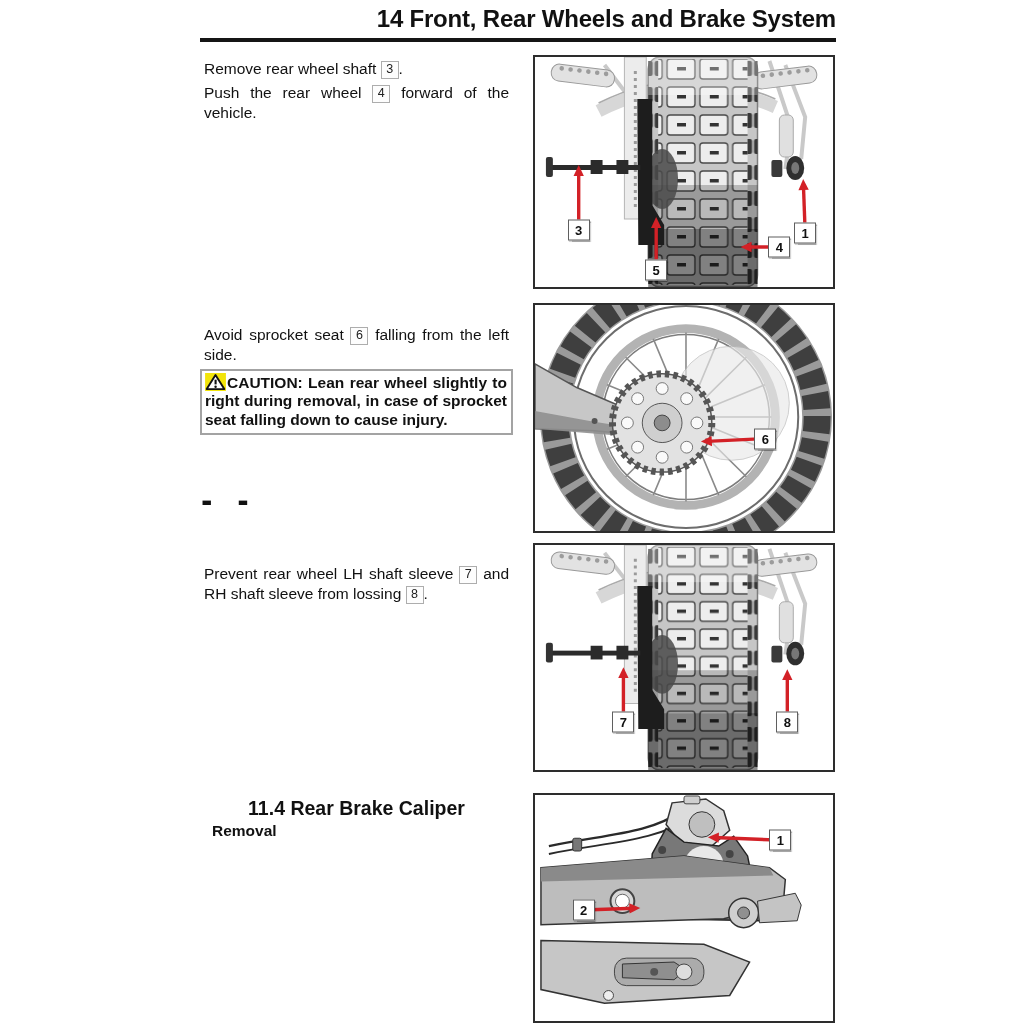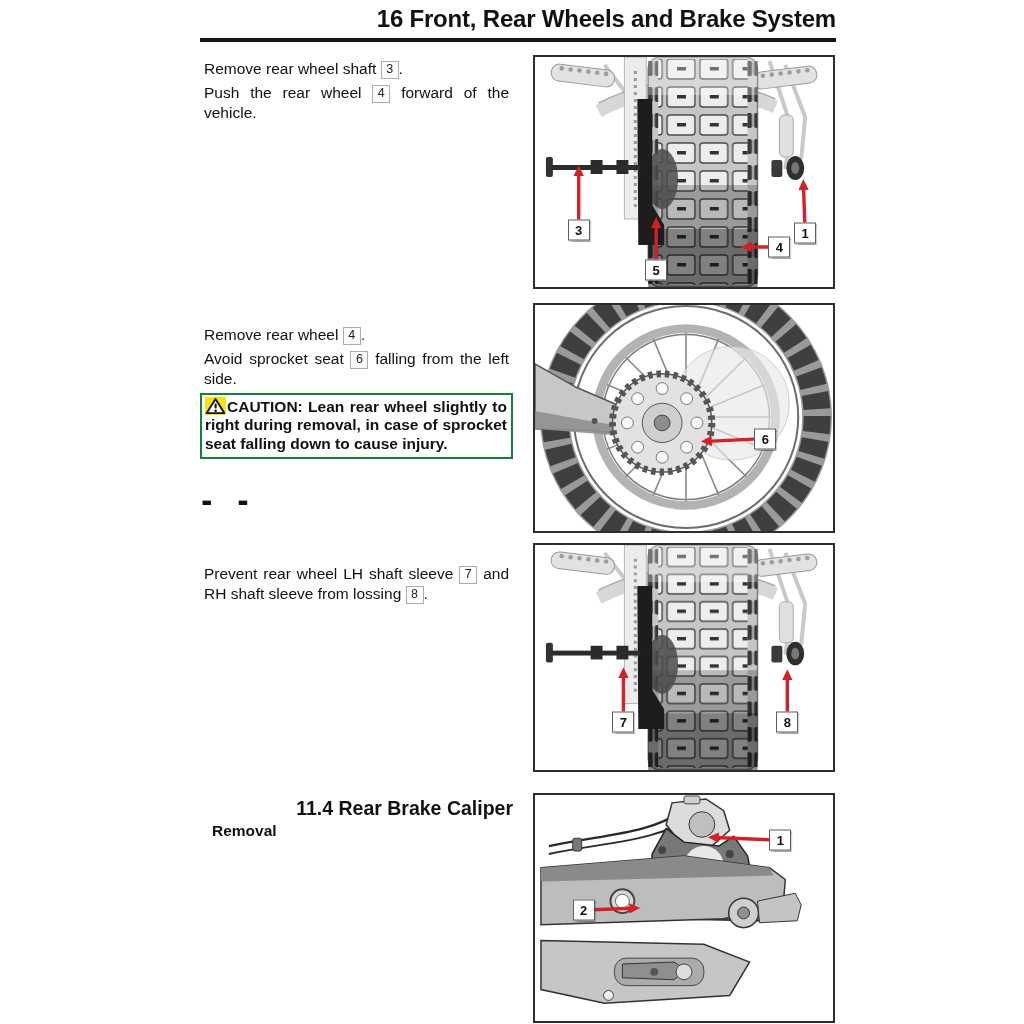--- a/index.html
+++ b/index.html
@@ -6,52 +6,51 @@
   .page{position:relative;width:1024px;height:1024px;background:#fff;overflow:hidden;
         font-family:"Liberation Sans",sans-serif;color:#111;}
   .title{position:absolute;left:200px;top:5px;width:636px;text-align:right;
          font-size:24px;font-weight:bold;white-space:nowrap;letter-spacing:-0.2px;}
   .title-rule{position:absolute;left:200px;top:38px;width:636px;height:4px;background:#151515;}
   .textcol{position:absolute;left:200px;width:313px;}
   .txt{margin:4px;font-size:15.5px;line-height:19.8px;text-align:justify;}
   .numbox{display:inline-block;min-width:11px;padding:0 2.5px;height:16px;line-height:15px;
           border:1px solid #adadad;background:#fdfdfd;color:#222;font-size:12.5px;
           font-weight:normal;text-align:center;vertical-align:1px;}
-  .caution{border:2px solid #15803d;margin-top:4px;padding:2px 4px 3px 3px;
+  .caution{border:2px solid #a3a3a3;margin-top:4px;padding:2px 4px 3px 3px;
            font-weight:bold;font-size:15.5px;line-height:18.6px;text-align:justify;}
   .caution-icon{display:inline-block;width:21px;height:18px;vertical-align:-3px;margin-right:1px;}
   .dashes{position:absolute;left:202px;top:492px;font-size:17px;font-weight:bold;
           letter-spacing:11px;display:inline-block;transform:scaleY(2.6);transform-origin:center;}
-  .h2{margin:0;font-size:19.5px;font-weight:bold;line-height:23px;text-align:right;}
+  .h2{margin:0;font-size:19.5px;font-weight:bold;line-height:23px;text-align:center;}
   .h3{margin:1px 0 0 12px;font-size:15.5px;font-weight:bold;line-height:19px;text-align:left;}
   .figure{position:absolute;left:533px;width:302px;box-sizing:border-box;
           border:2px solid #2d2d2d;background:#fff;overflow:hidden;}
   .art,.overlay{position:absolute;left:0;top:0;width:100%;height:100%;}
   .callout-num{position:absolute;width:20px;height:19px;transform:translate(-50%,-50%);
                background:#fff;border:1px solid #5f5f5f;box-shadow:1px 1px 1px rgba(0,0,0,.35);
                font-size:13px;font-weight:bold;color:#111;
                display:flex;align-items:center;justify-content:center;}
   .defs-holder{position:absolute;width:0;height:0;overflow:hidden;}
 </style>
 </head>
 <body>
 
 <div class="page">
 
-  <div class="title">16 Front, Rear Wheels and Brake System</div>
+  <div class="title">14 Front, Rear Wheels and Brake System</div>
   <div class="title-rule"></div>
 
   <div class="textcol" style="top:55px">
       <p class="txt">Remove rear wheel shaft <span class="numbox">3</span>.</p>
       <p class="txt">Push the rear wheel <span class="numbox">4</span> forward of the vehicle.</p>
     </div>
 
   <div class="textcol" style="top:321px">
     <div>
-        <p class="txt">Remove rear wheel <span class="numbox">4</span>.</p>
         <p class="txt">Avoid sprocket seat <span class="numbox">6</span> falling from the left side.</p>
       </div>
     <div class="caution">
       <svg class="caution-icon" viewBox="0 0 22 19">
         <rect x="0" y="0" width="22" height="19" fill="#f2e40a"></rect>
         <path d="M11 2.2 L20.3 17 L1.7 17 Z" fill="#ffffff" stroke="#111" stroke-width="2" stroke-linejoin="round"></path>
         <rect x="10" y="7" width="2.2" height="5" fill="#111"></rect>
         <circle cx="11.1" cy="14.6" r="1.3" fill="#111"></circle>
       </svg><span>CAUTION: Lean rear wheel slightly to right during removal, in case of sprocket seat falling down to cause injury.</span>
     </div>

